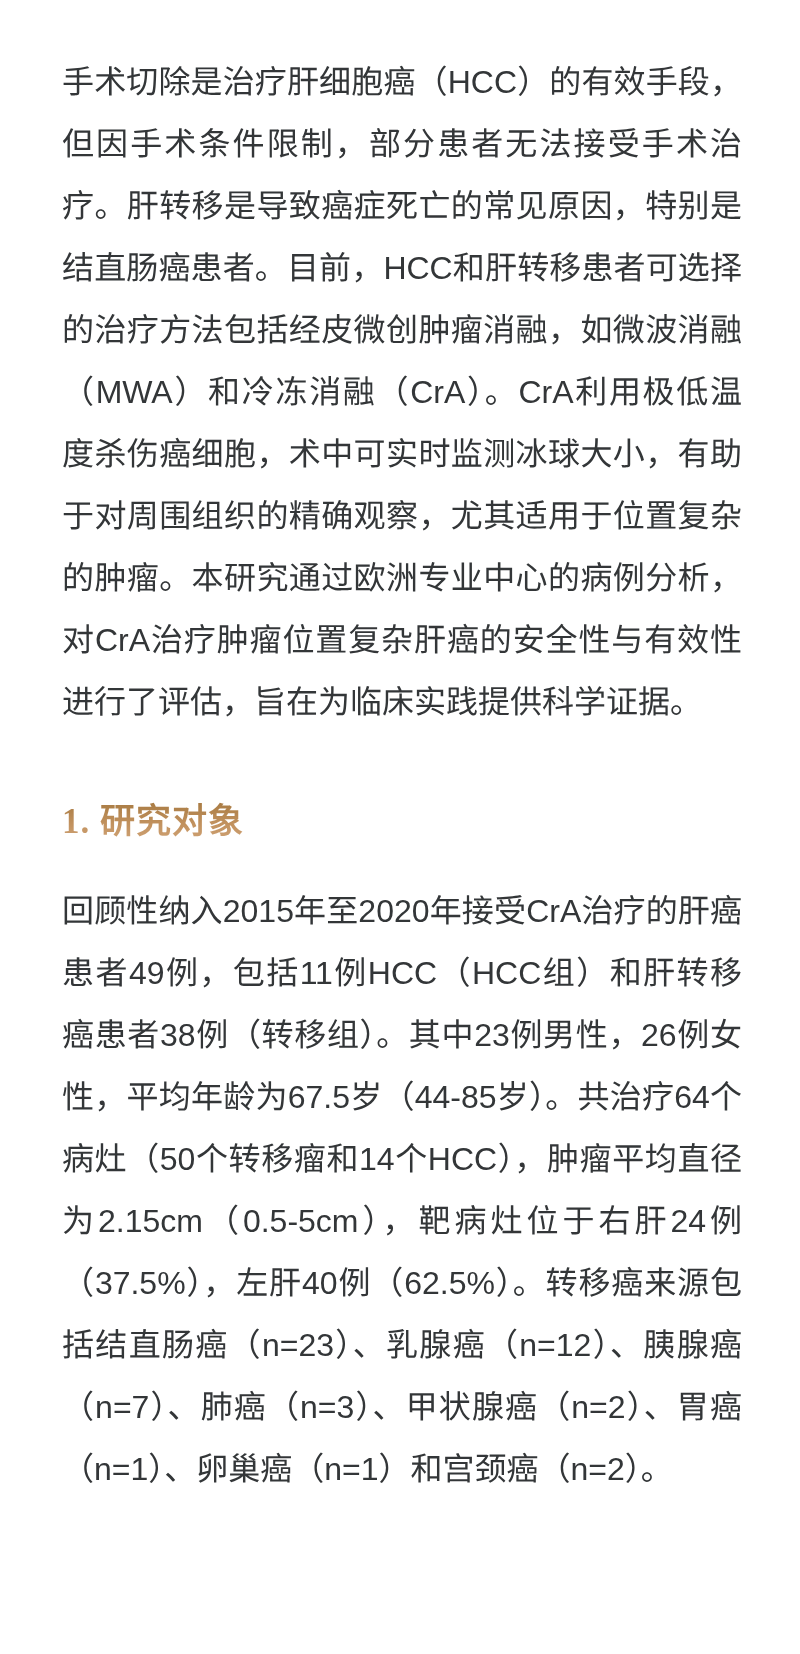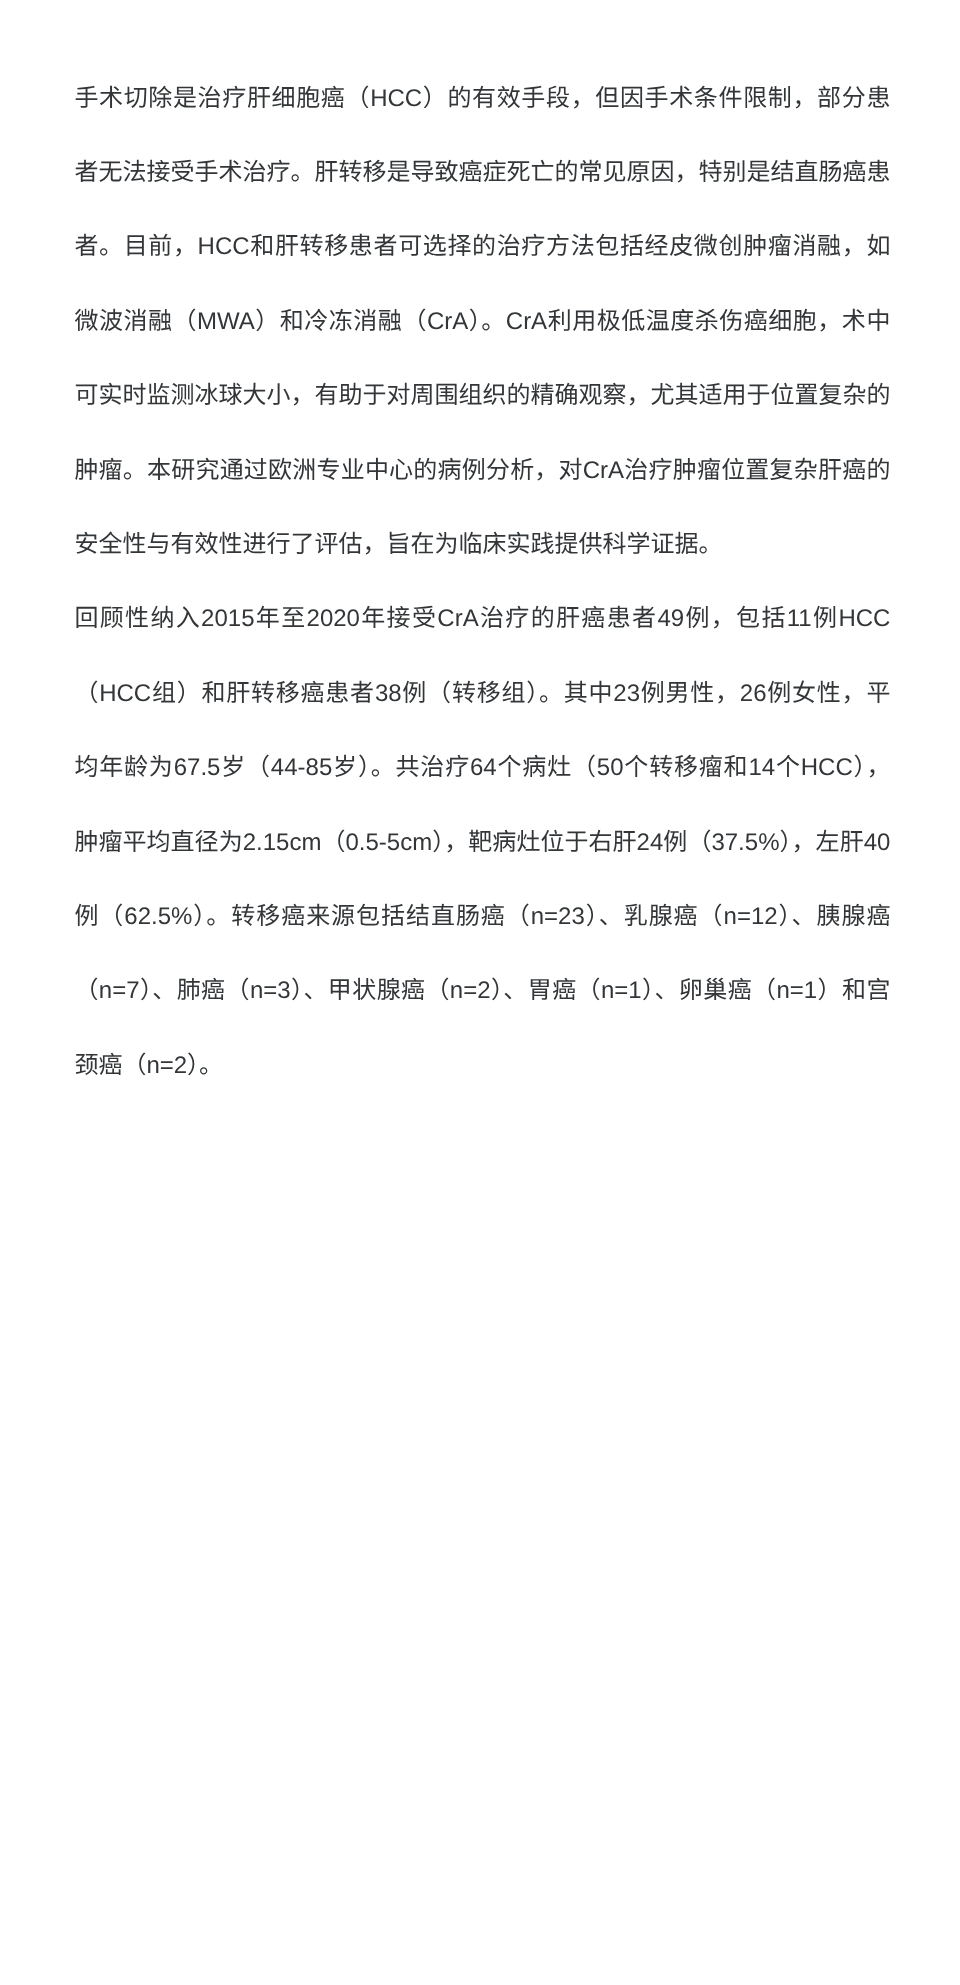--- a/index.html
+++ b/index.html
@@ -13,21 +13,21 @@
     font-family: "Liberation Sans", "DejaVu Sans", sans-serif;
   }
   .article {
     box-sizing: border-box;
     width: 800px;
     padding: 51px 58px 30px 62px;
   }
   .body-paragraph {
     margin: 0;
     width: 680px;
-    font-size: 20px;
+    font-size: 32px;
     line-height: 62px;
     font-weight: 400;
     color: #333638;
     text-align: justify;
     line-break: strict;
     letter-spacing: 0;
   }
   .section-heading {
     margin: 66px 0 35px 0;
     font-family: "Liberation Serif", "DejaVu Serif", serif;
@@ -42,15 +42,16 @@
     -webkit-text-fill-color: transparent;
     width: fit-content;
   }
 </style>
 </head>
 <body>
 
 <main class="article">
   <p class="body-paragraph">手术切除是治疗肝细胞癌（HCC）的有效手段，但因手术条件限制，部分患者无法接受手术治疗。肝转移是导致癌症死亡的常见原因，特别是结直肠癌患者。目前，HCC和肝转移患者可选择的治疗方法包括经皮微创肿瘤消融，如微波消融（MWA）和冷冻消融（CrA）。CrA利用极低温度杀伤癌细胞，术中可实时监测冰球大小，有助于对周围组织的精确观察，尤其适用于位置复杂的肿瘤。本研究通过欧洲专业中心的病例分析，对CrA治疗肿瘤位置复杂肝癌的安全性与有效性进行了评估，旨在为临床实践提供科学证据。</p>
 
+  <h2 class="section-heading">1. 研究对象</h2>
 
   <p class="body-paragraph">回顾性纳入2015年至2020年接受CrA治疗的肝癌患者49例，包括11例HCC（HCC组）和肝转移癌患者38例（转移组）。其中23例男性，26例女性，平均年龄为67.5岁（44-85岁）。共治疗64个病灶（50个转移瘤和14个HCC），肿瘤平均直径为2.15cm（0.5-5cm），靶病灶位于右肝24例（37.5%），左肝40例（62.5%）。转移癌来源包括结直肠癌（n=23）、乳腺癌（n=12）、胰腺癌（n=7）、肺癌（n=3）、甲状腺癌（n=2）、胃癌（n=1）、卵巢癌（n=1）和宫颈癌（n=2）。</p>
 </main>
 
 </body></html>

